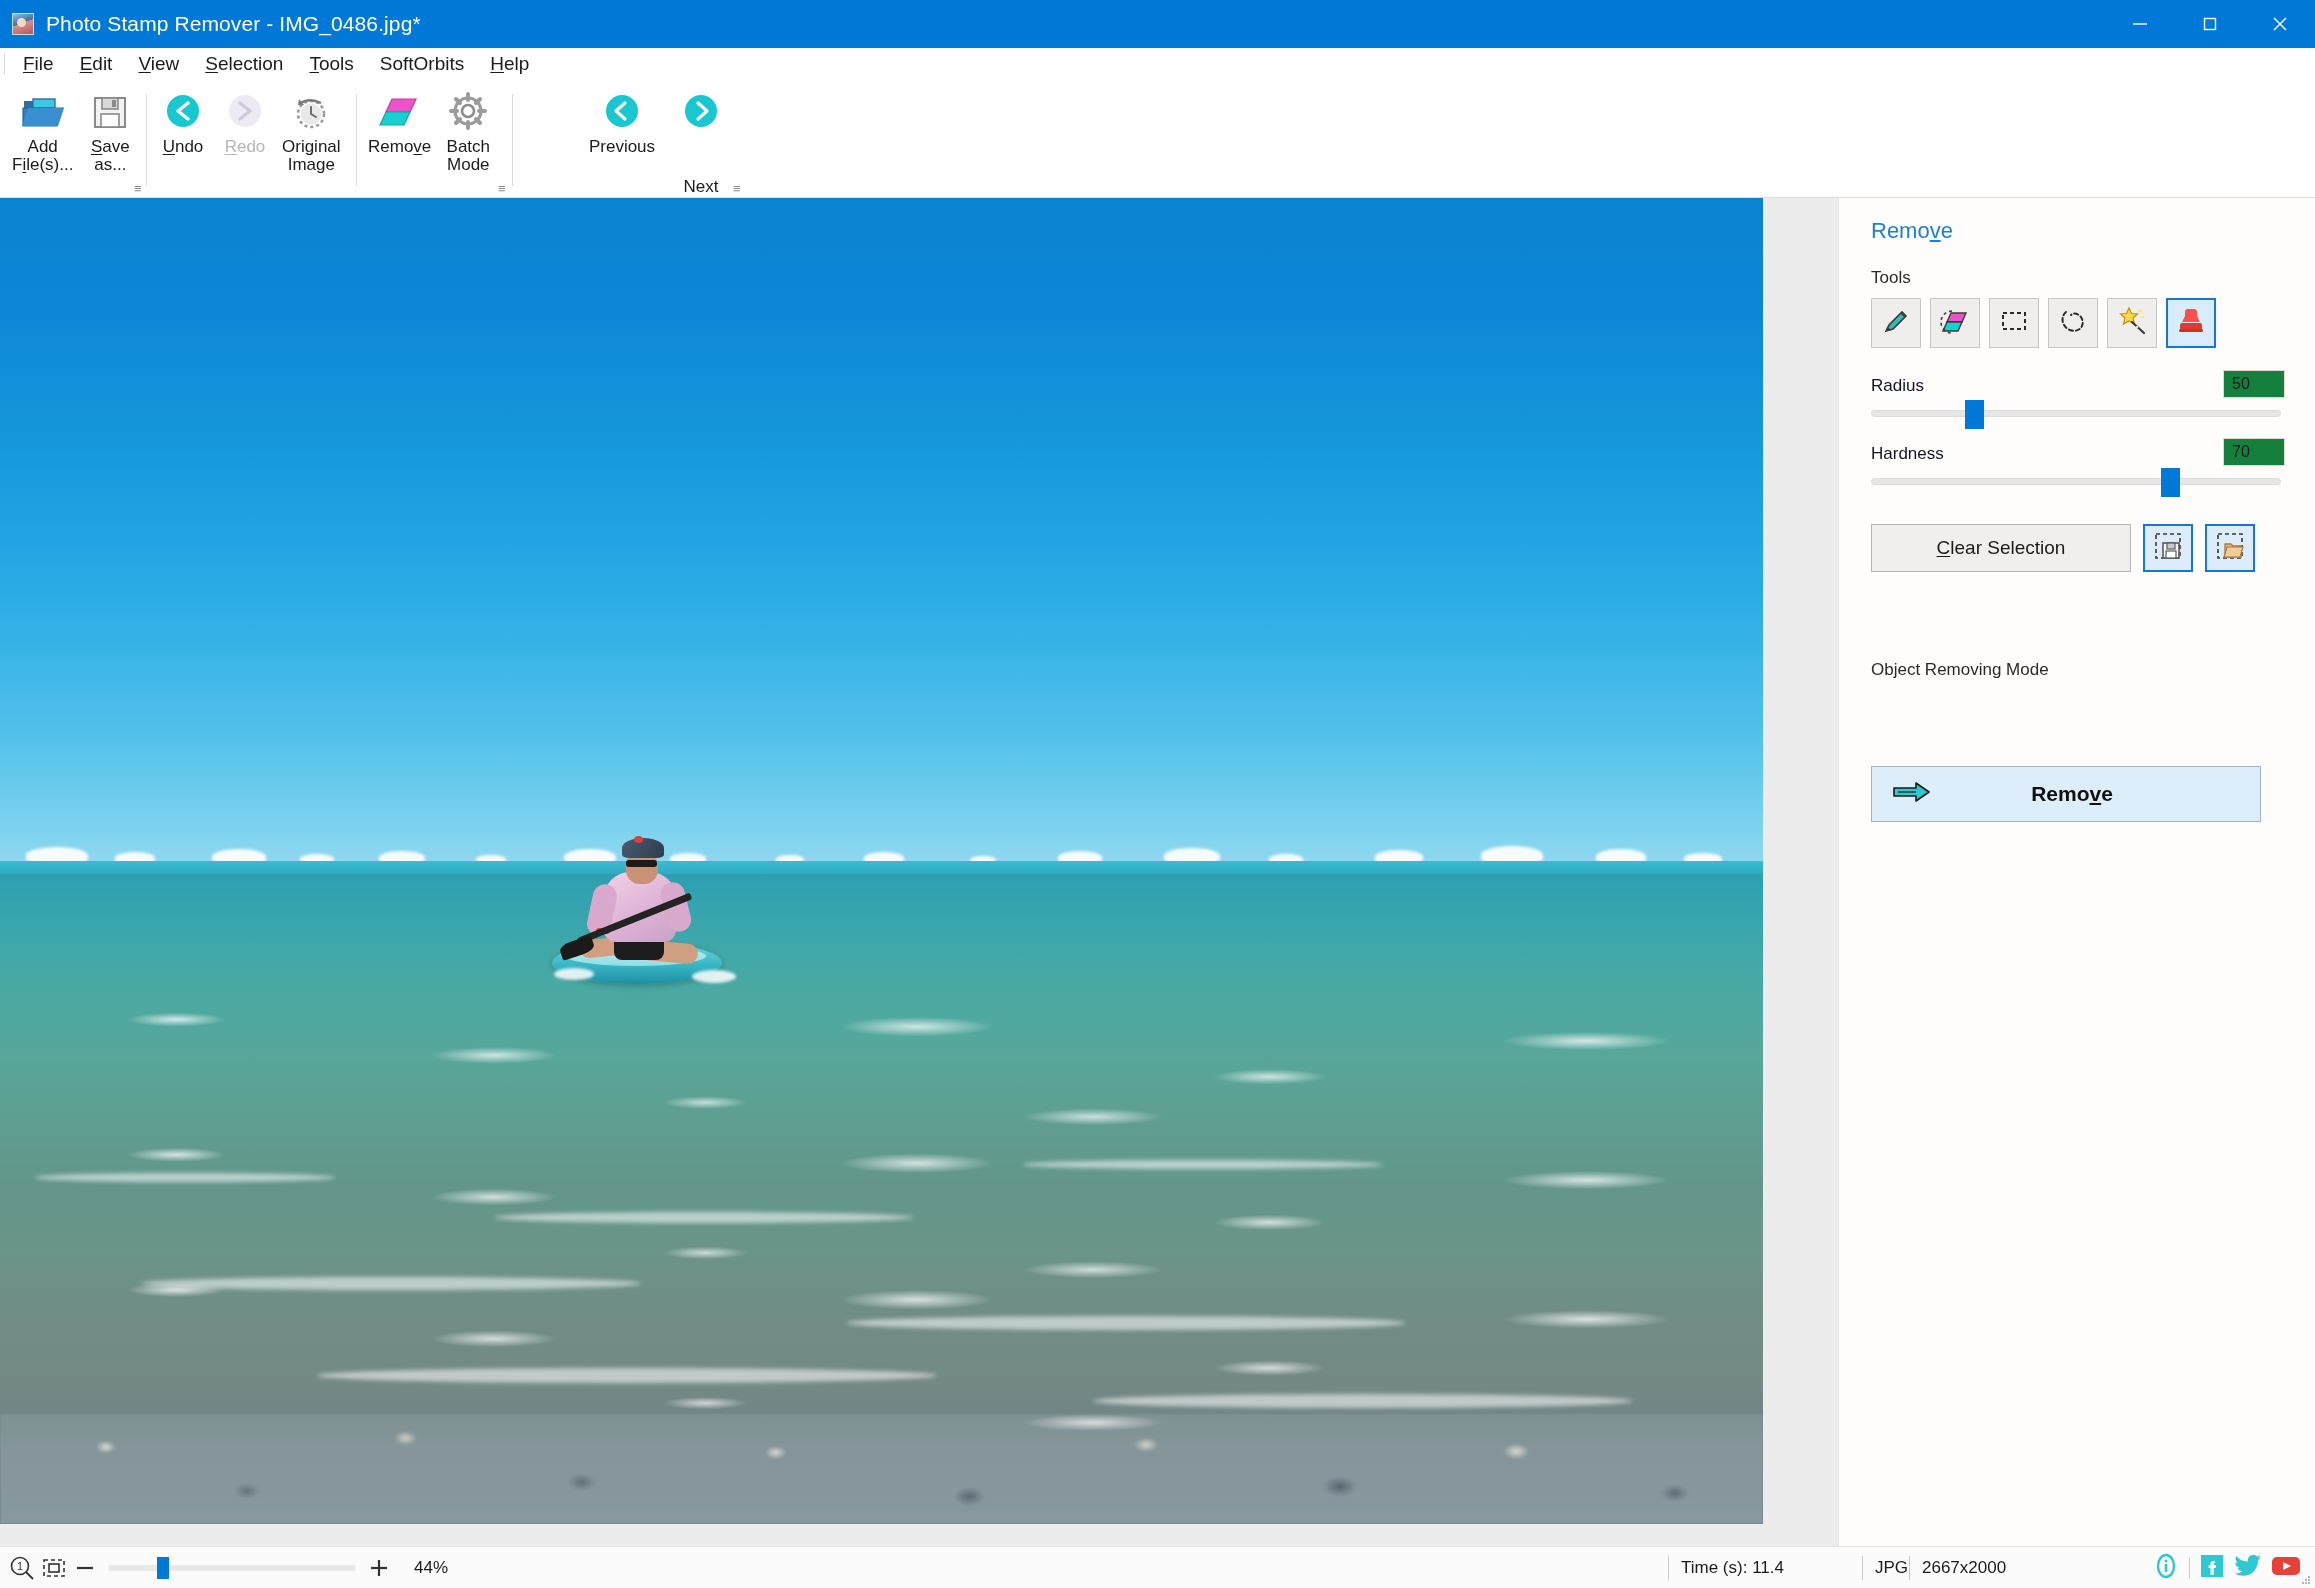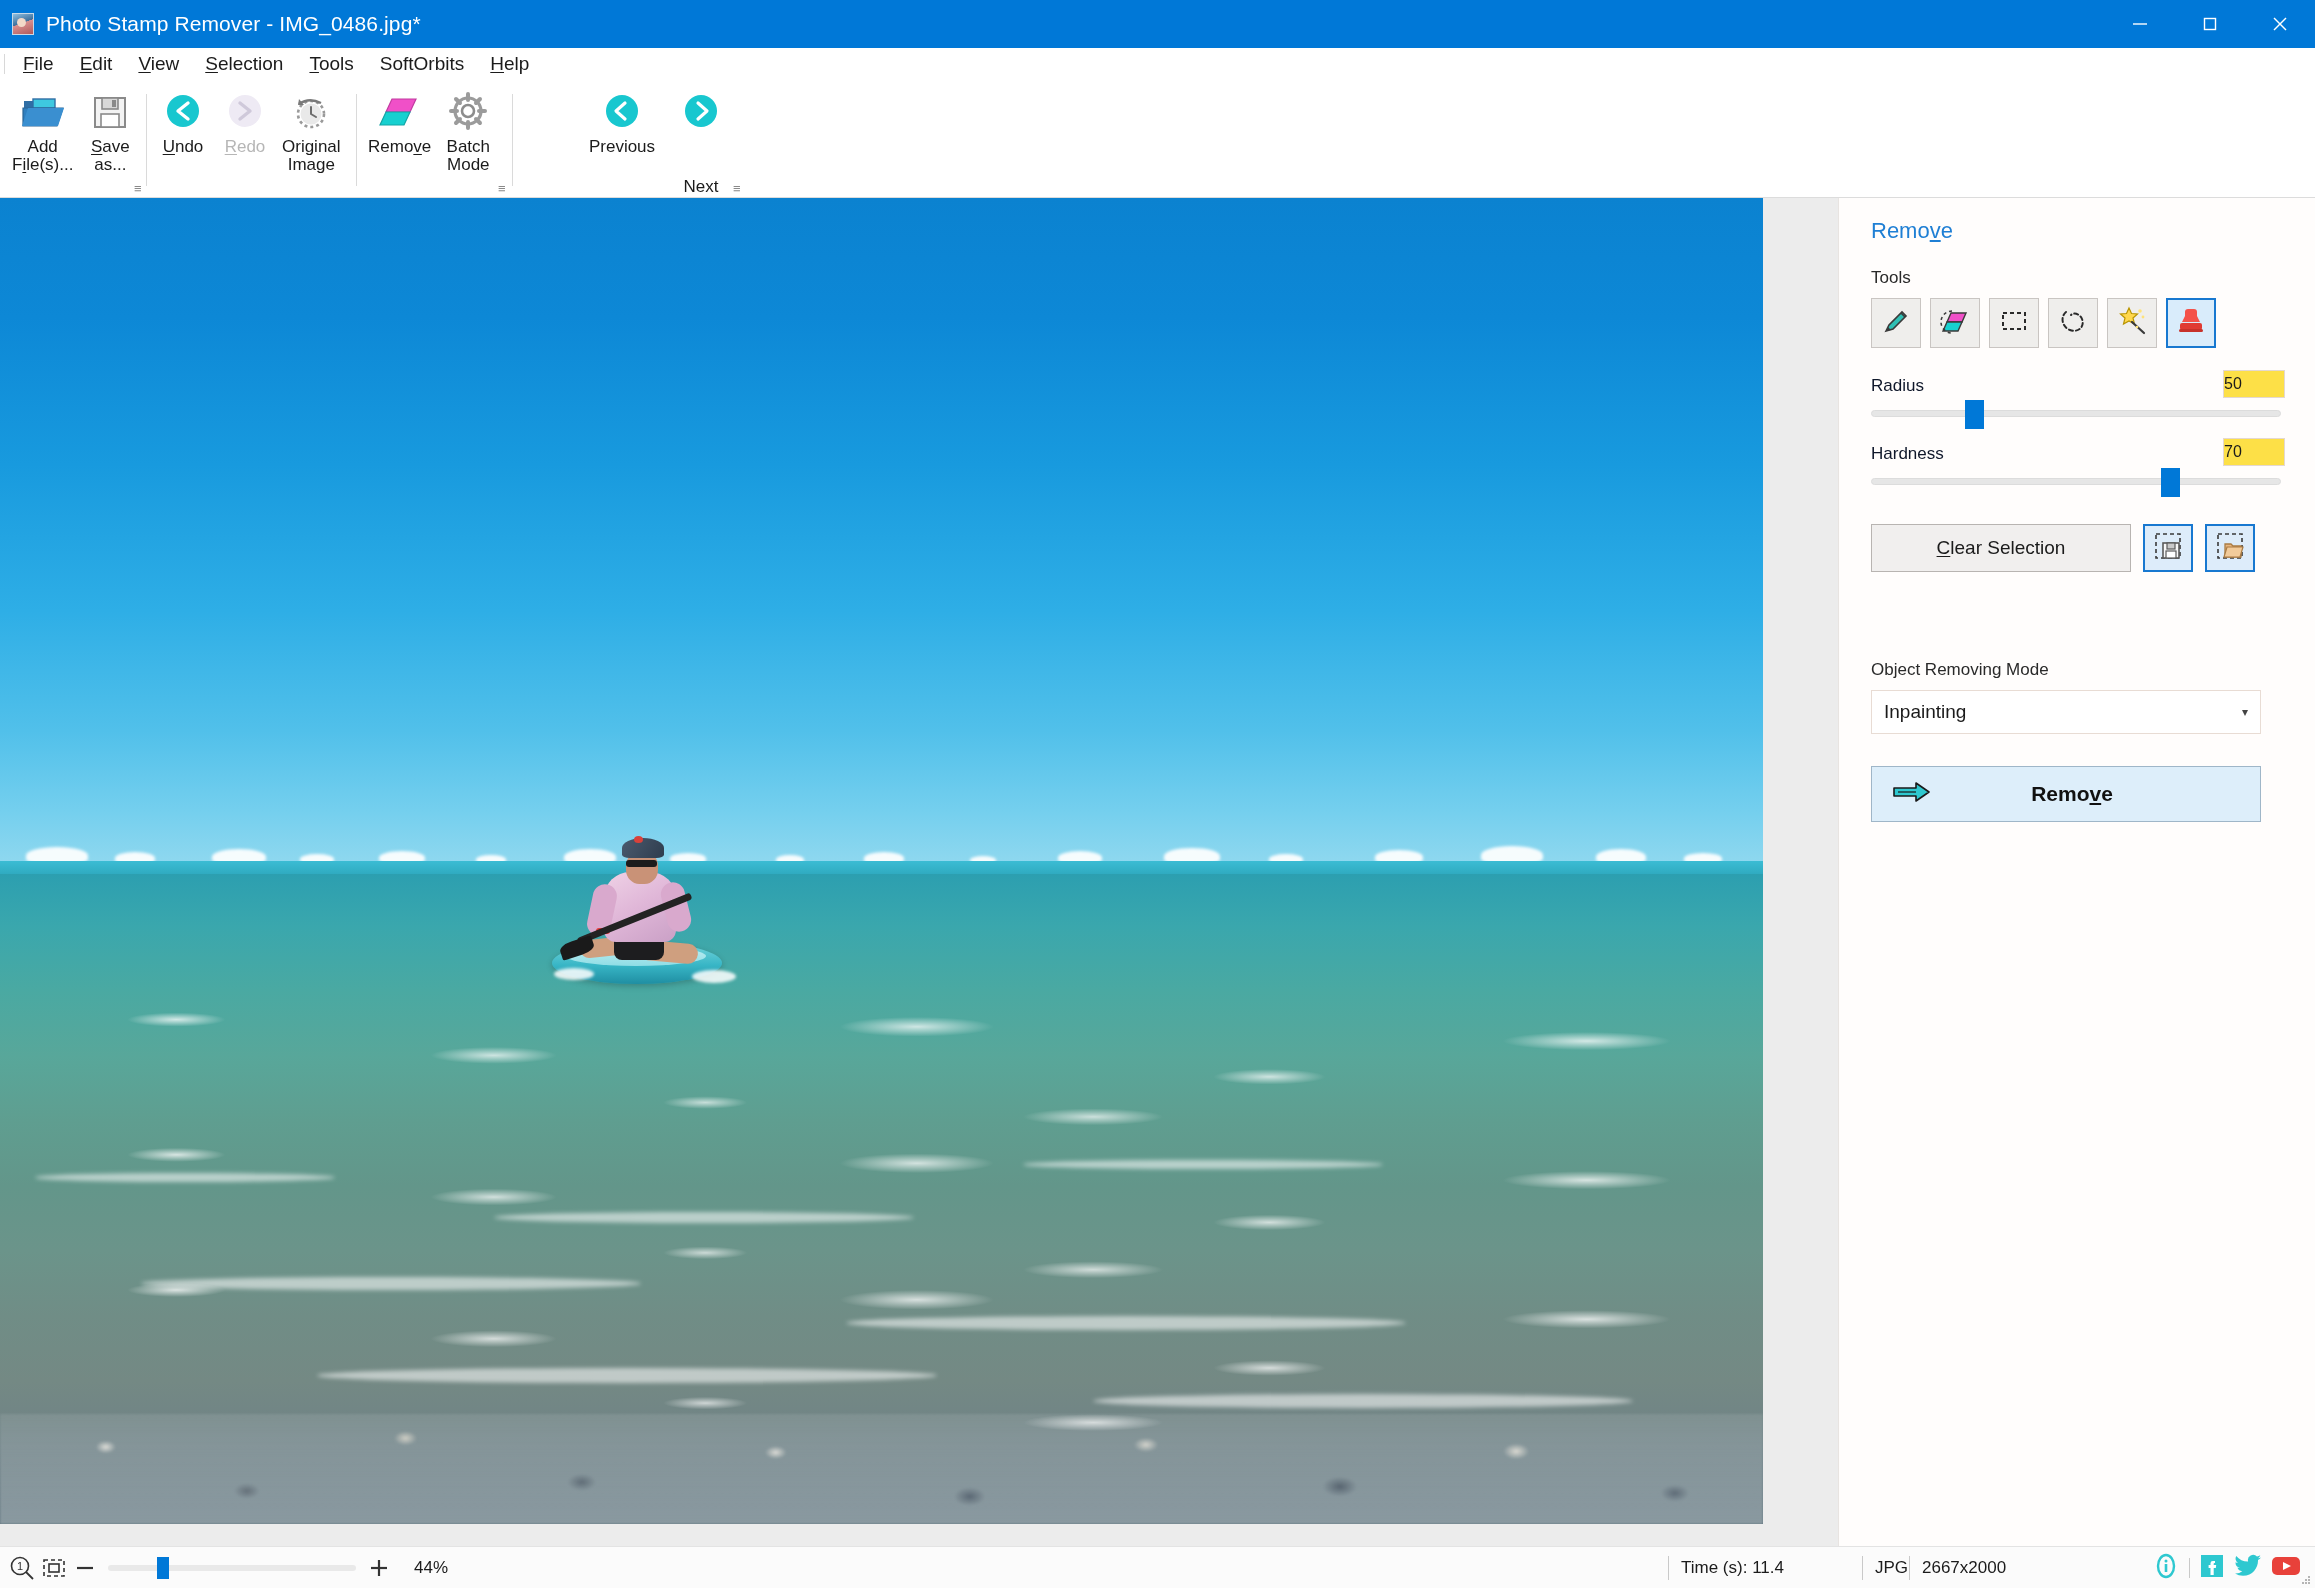--- a/index.html
+++ b/index.html
@@ -173,22 +173,22 @@
   .tools-row { position:absolute; left:32px; top:100px; display:flex; gap:9px; }
   .tool {
     width:50px; height:50px; border:1px solid #c9c5c2; background:#efeeec;
     display:flex; align-items:center; justify-content:center;
   }
   .tool.active { border:2px solid #1878d0; background:#d9ecfb; }
 
   .slider-label { position:absolute; left:32px; font-size:17px; color:#0f172a; }
   .num-box {
     position:absolute; right:30px; width:62px; height:28px;
-    border:1px solid #e4d8d0; background:#fde047; font-size:16px; color:#1b1b1b;
-    display:flex; align-items:center; padding-left:0;
+    border:1px solid #e4d8d0; background:#15803d; font-size:16px; color:#1b1b1b;
+    display:flex; align-items:center; padding-left:8px;
   }
   .track {
     position:absolute; left:32px; width:410px; height:7px; background:#e6e6e6;
     border-radius:4px; border:1px solid #dcdcdc;
   }
   .thumb {
     position:absolute; top:-11px; width:19px; height:29px; background:#0078d7;
   }
 
   .clearsel {
@@ -570,24 +570,20 @@
       <span>
         <svg width="30" height="30" viewBox="0 0 30 30">
           <rect x="3" y="3" width="24" height="24" fill="none" stroke="#3a3a3a" stroke-width="1.6" stroke-dasharray="4 3"></rect>
           <path d="M10 13 h6 l2 2 h8 v11 H10 Z" fill="#e8b67f" stroke="#a97b43" stroke-width="1.3"></path>
           <path d="M12 16 h16 l-3 10 H9 Z" fill="#f2cb9a" stroke="#a97b43" stroke-width="1.2"></path>
         </svg>
       </span>
     </div>
 
     <div class="sect-label orm-label" style="top:462px;">Object Removing Mode</div>
-    <div class="combo" style="top:492px;">
-      <span>Inpainting</span>
-      <span class="caret">▾</span>
-    </div>
 
     <div class="removebtn" style="top:568px;">
       <span class="rarrow">
         <svg width="40" height="24" viewBox="0 0 40 24">
           <path d="M2 8 h22 V3 l13 9 l-13 9 v-5 H2 Z" fill="#2ec8cf" stroke="#1a1a1a" stroke-width="1.6" stroke-linejoin="round"></path>
           <line x1="6" y1="12" x2="24" y2="12" stroke="#1a1a1a" stroke-width="1.2"></line>
         </svg>
       </span>
       <span class="rtext">Remo<u>v</u>e</span>
     </div>

